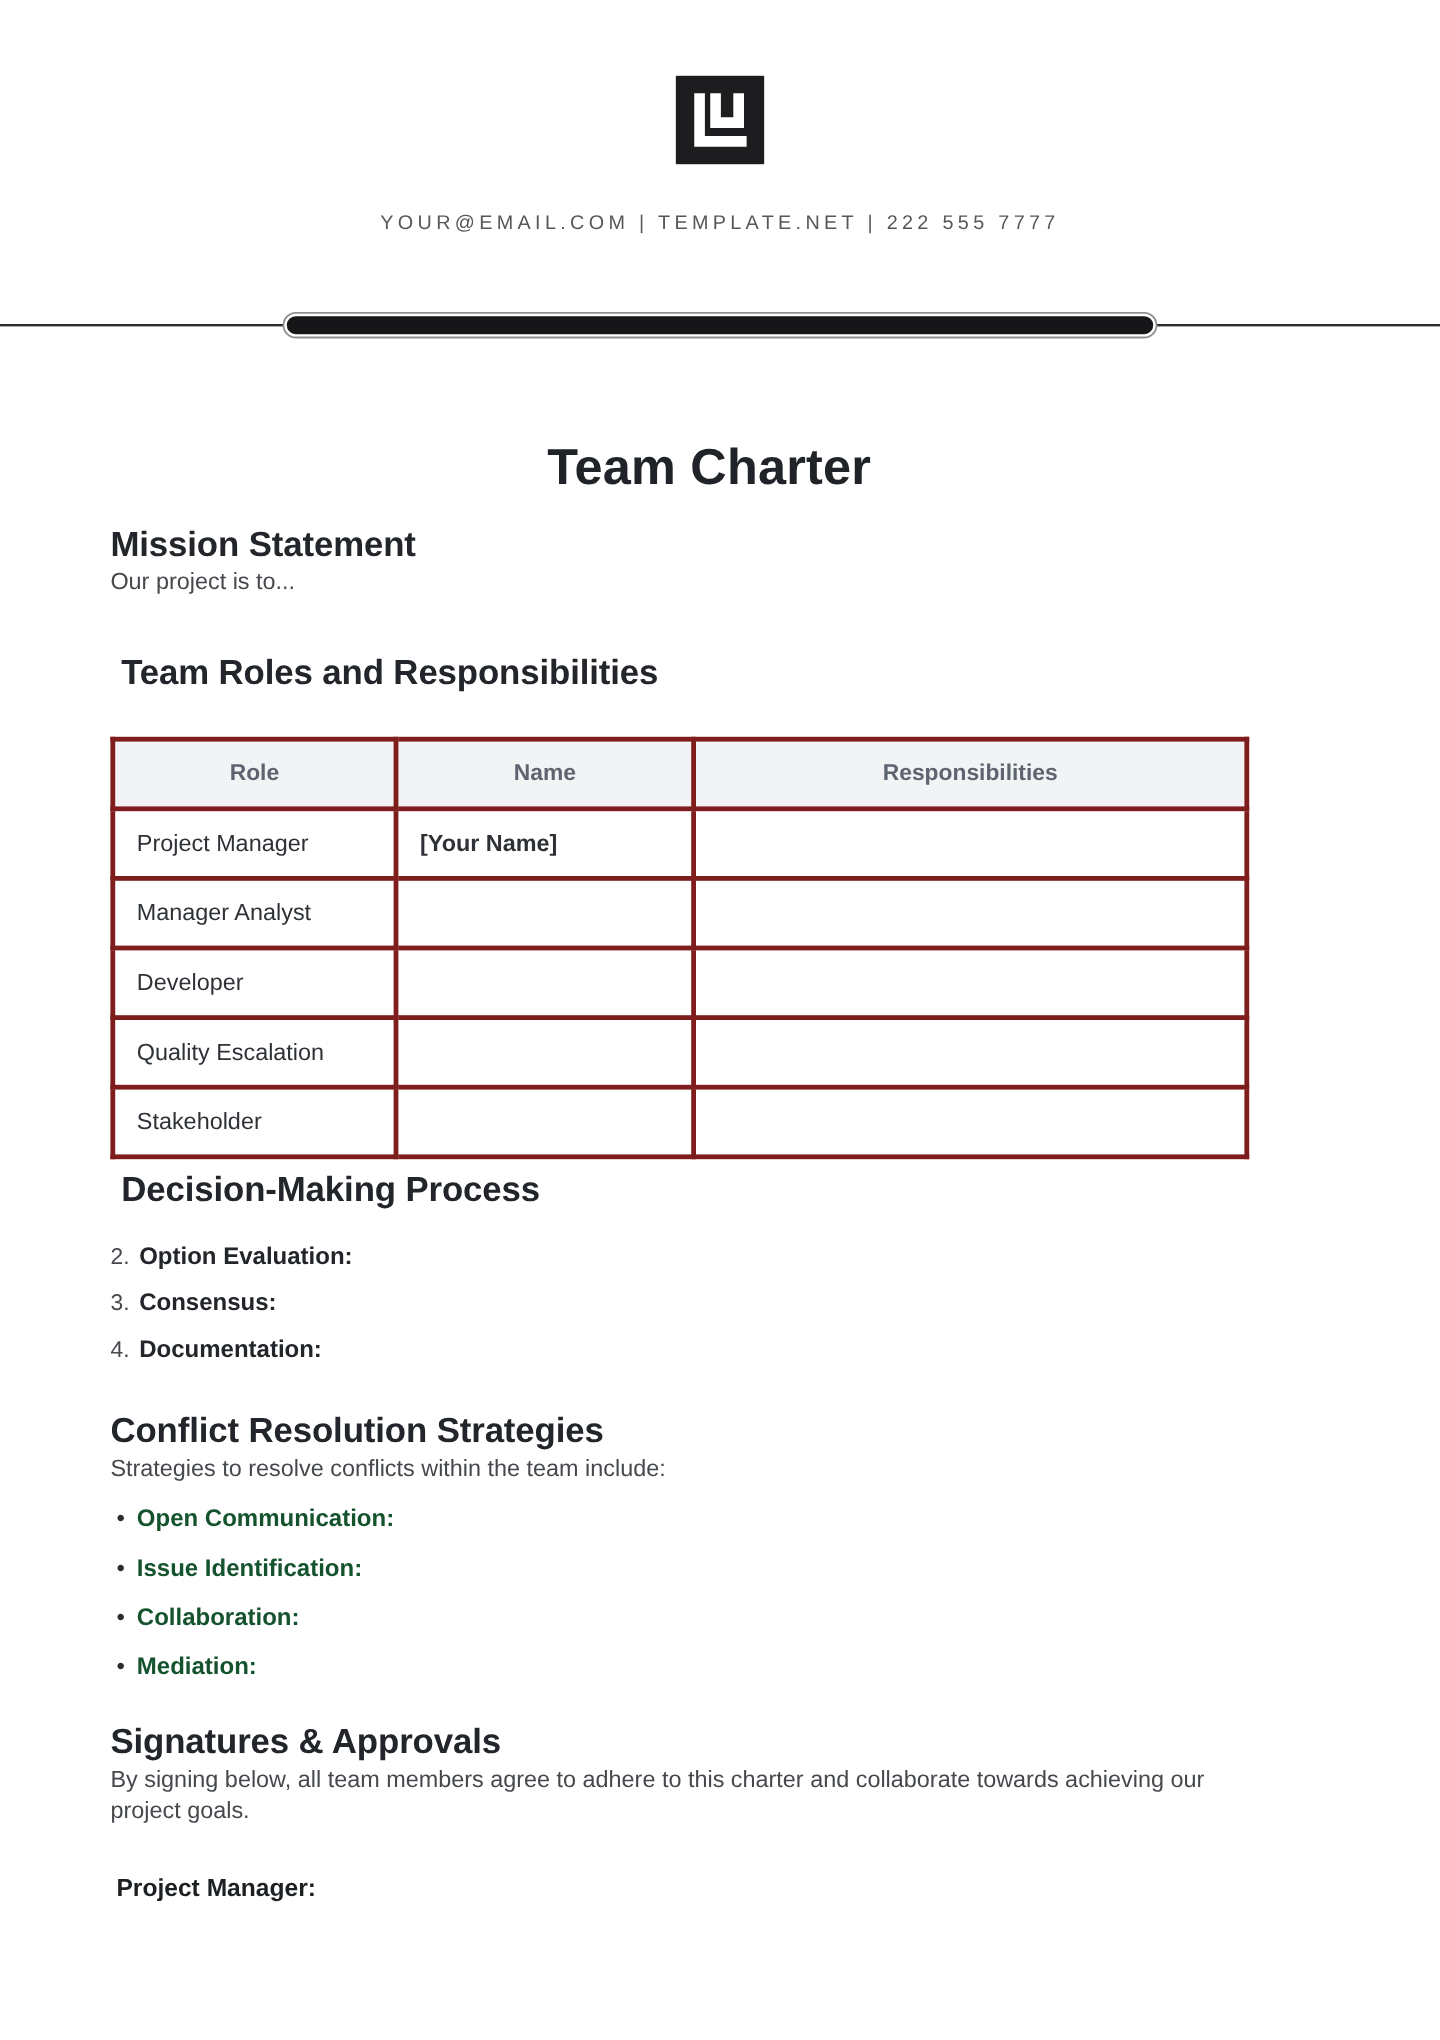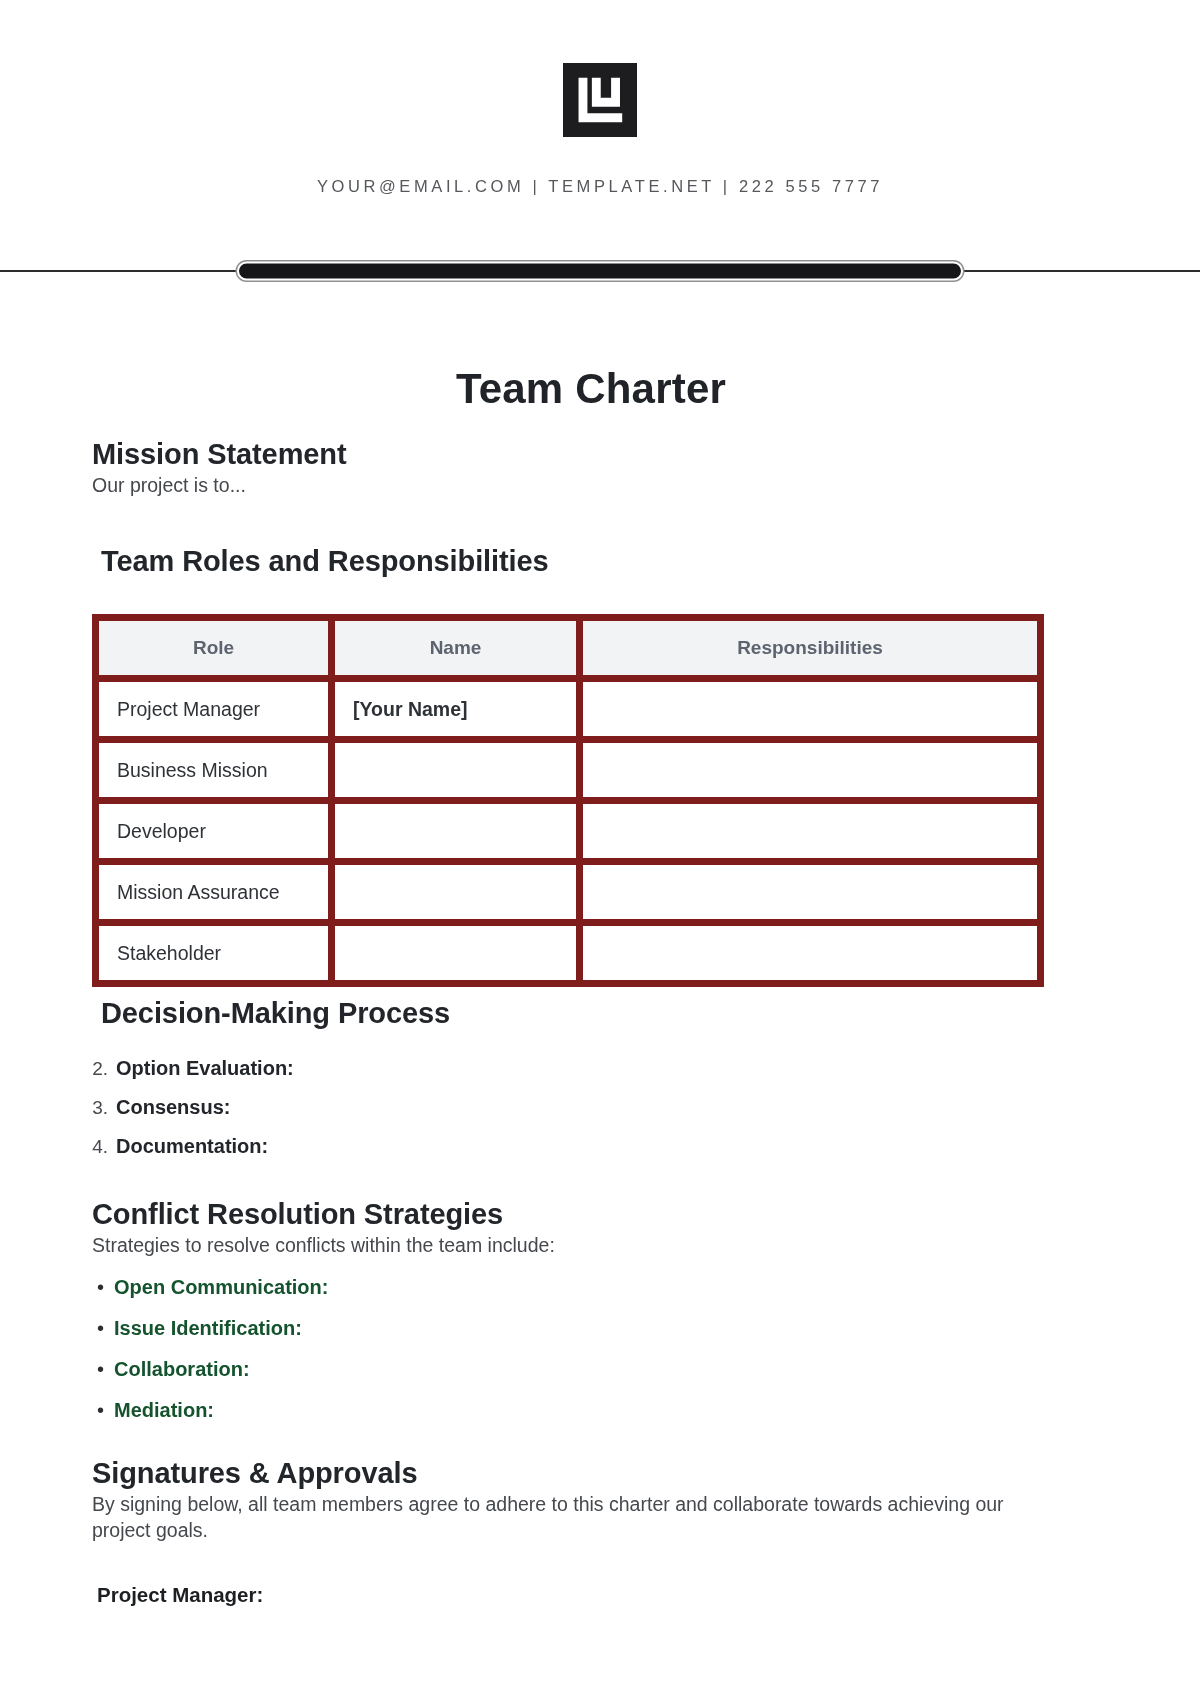--- a/index.html
+++ b/index.html
@@ -61,21 +61,21 @@
   .p-mission    { margin-top: 23px; }
   .p-strategies { margin-top: 28px; }
   .p-signing    { margin-top: 22px; line-height: 35px; max-width: 940px; color: #3f4347; }
   
   table.roles {
     margin-top: 35px;
     border-collapse: collapse;
     width: 945px;
     table-layout: fixed;
   }
-  table.roles th, table.roles td { border: 7px solid #7f1d1d; }
+  table.roles th, table.roles td { border: 4px solid #7f1d1d; }
   table.roles th {
     height: 52px;
     background: #f2f3f5;
     color: #5d6470;
     font-size: 19px; font-weight: 700;
     text-align: center;
   }
   table.roles td {
     height: 52px;
     font-size: 19.5px;
@@ -147,31 +147,31 @@
           <th>Responsibilities</th>
         </tr>
       </thead>
       <tbody>
         <tr>
           <td>Project Manager</td>
           <td class="name-placeholder">[Your Name]</td>
           <td></td>
         </tr>
         <tr>
-          <td>Business Mission</td>
+          <td>Manager Analyst</td>
           <td></td>
           <td></td>
         </tr>
         <tr>
           <td>Developer</td>
           <td></td>
           <td></td>
         </tr>
         <tr>
-          <td>Mission Assurance</td>
+          <td>Quality Escalation</td>
           <td></td>
           <td></td>
         </tr>
         <tr>
           <td>Stakeholder</td>
           <td></td>
           <td></td>
         </tr>
       </tbody>
     </table>

